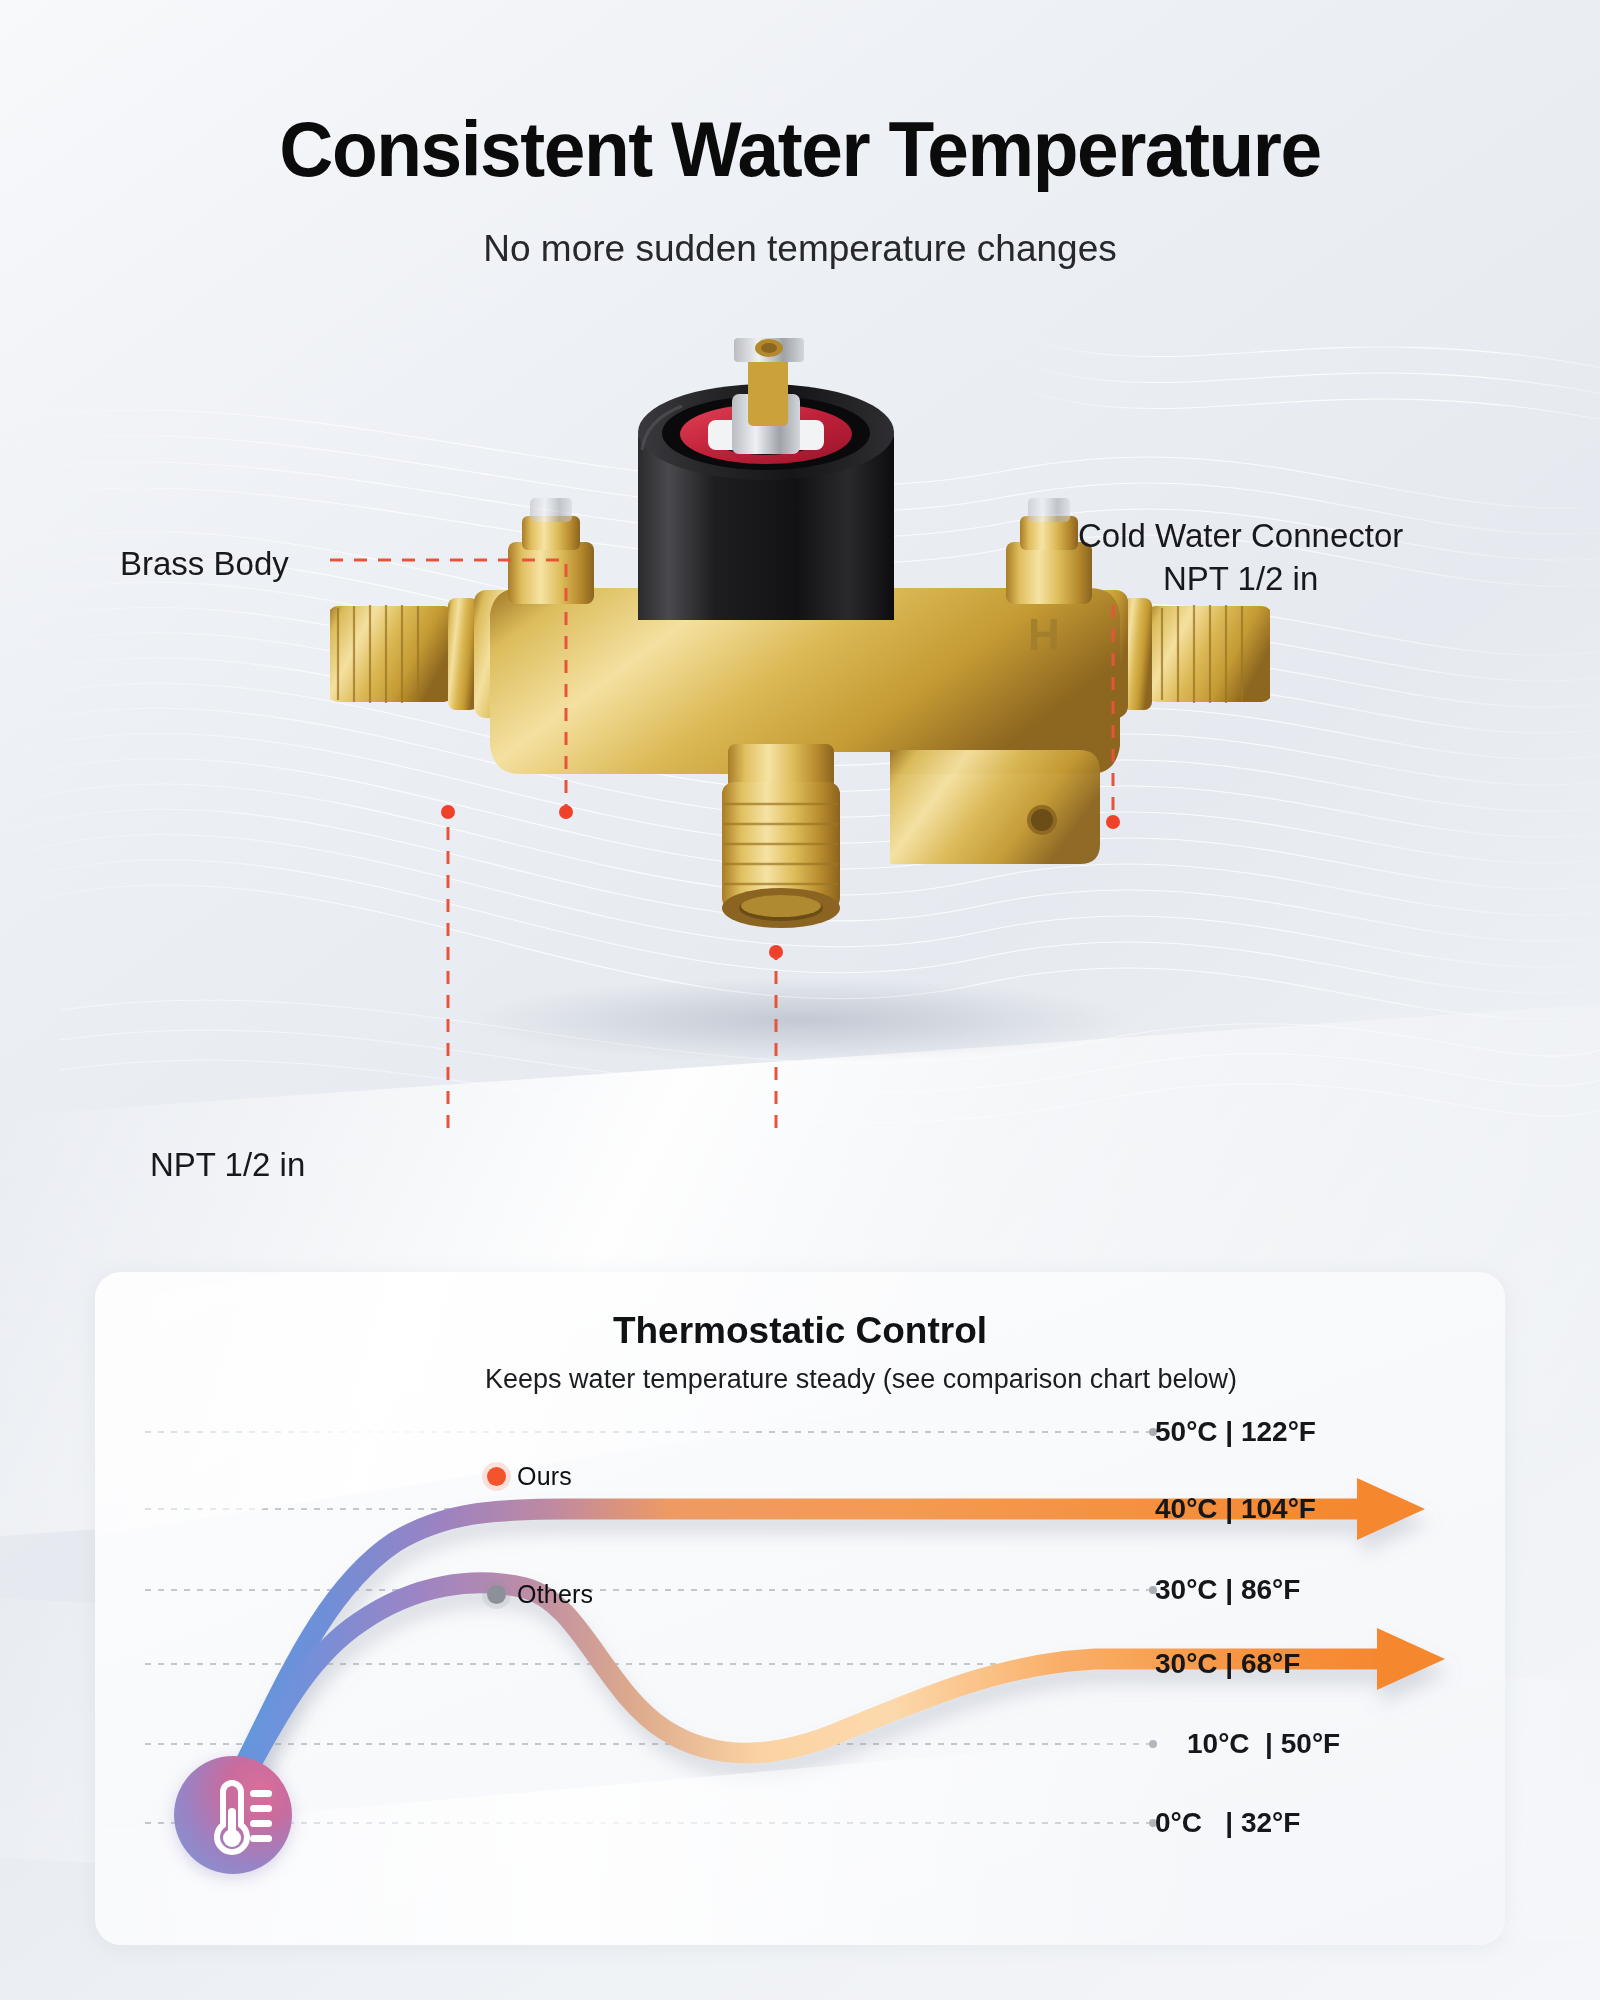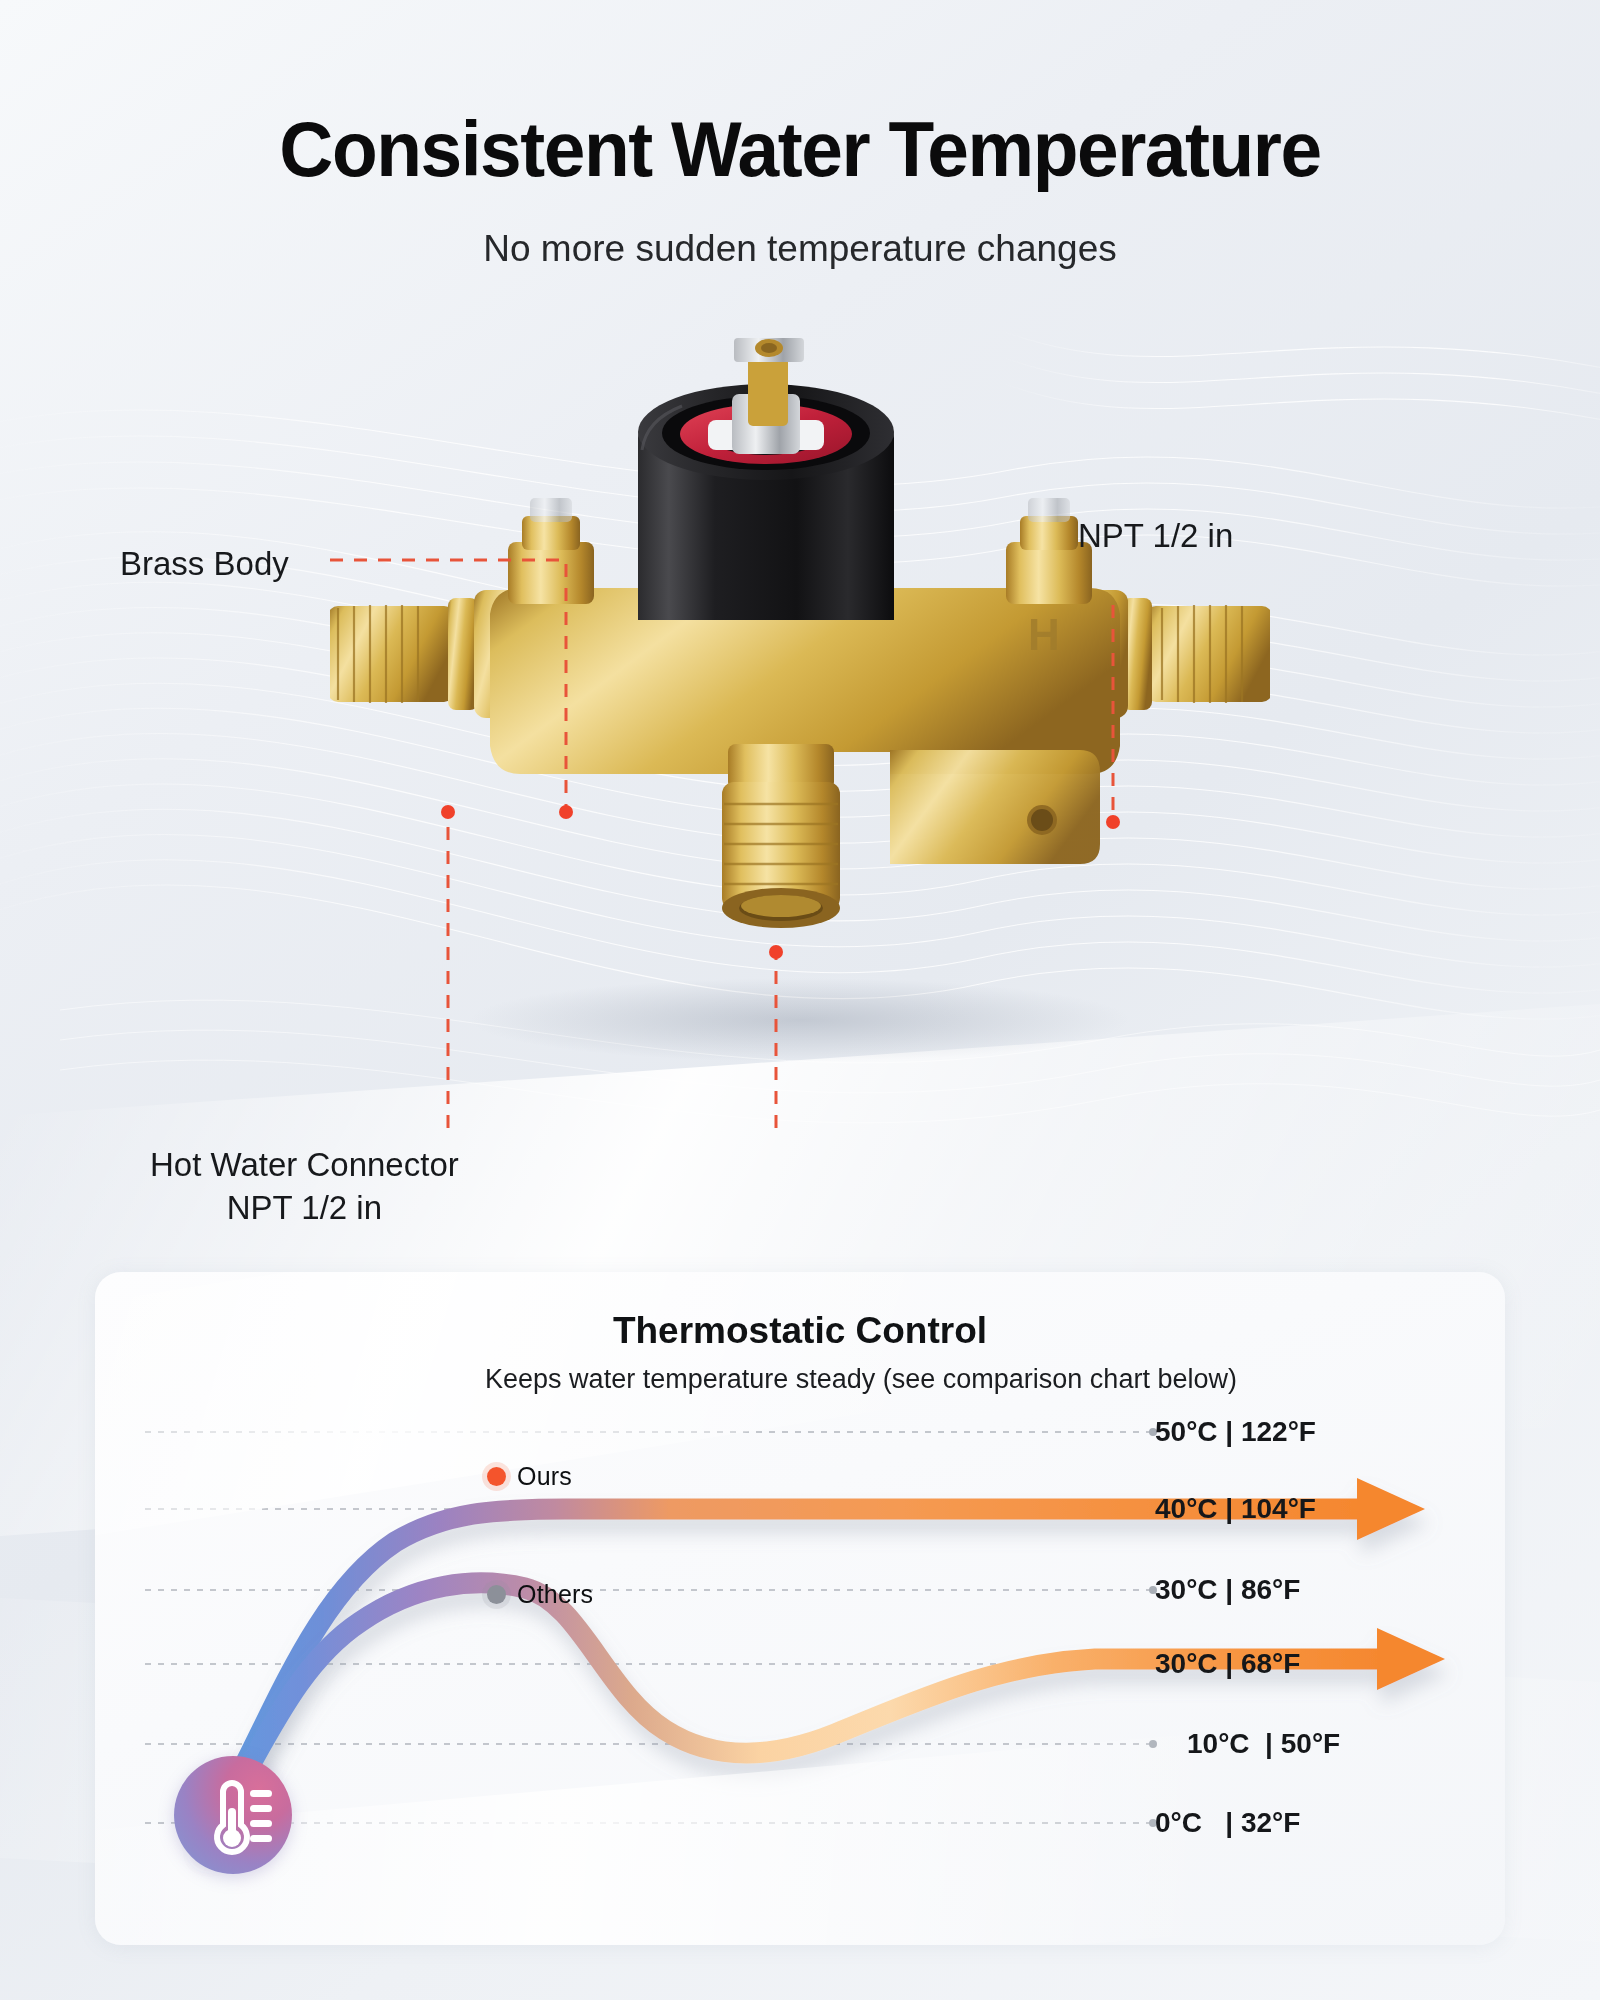--- a/index.html
+++ b/index.html
@@ -291,24 +291,24 @@
       <circle cx="1113" cy="822" r="7"></circle>
       <circle cx="448" cy="812" r="7"></circle>
       <circle cx="776" cy="952" r="7"></circle>
     </g>
   </svg>
 
   <div class="callout c-brass">
     <div>Brass Body</div>
   </div>
   <div class="callout c-cold">
+    <div>Cold Water Connector</div>
     <div>NPT 1/2 in</div>
   </div>
   <div class="callout c-hot">
-    <div>Hot Water Connector</div>
     <div>NPT 1/2 in</div>
   </div>
 
   <div class="card">
     <div class="card-sheen"></div>
     <div class="card-sheen2"></div>
     <div class="card-title">Thermostatic Control</div>
     <div class="card-sub">Keeps water temperature steady (see comparison chart below)</div>
 
     

